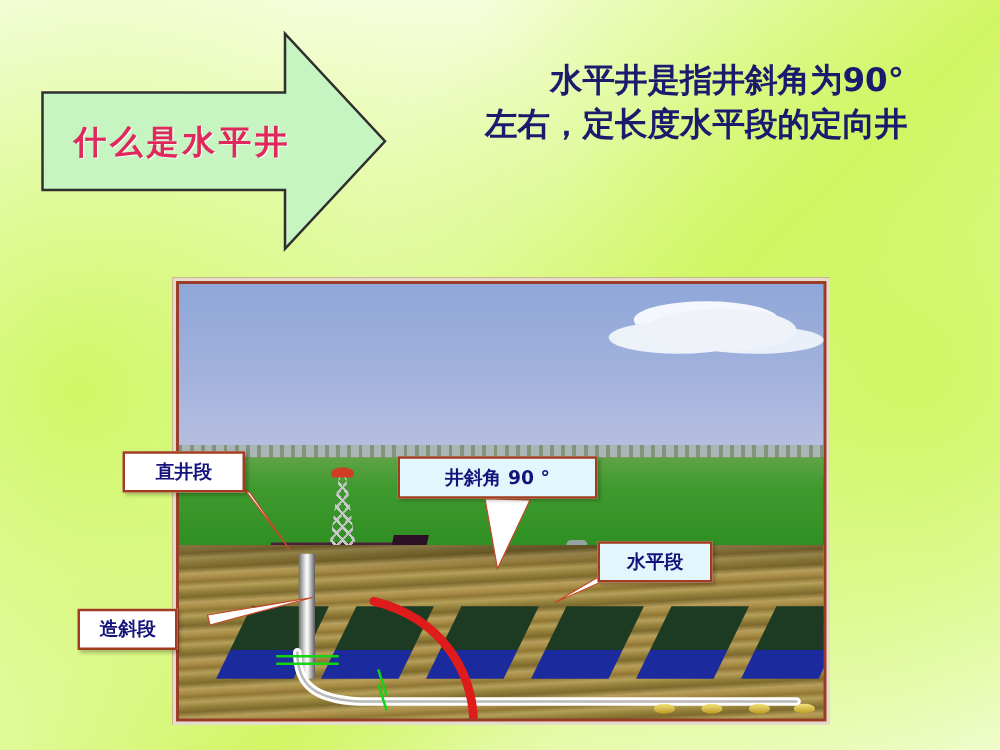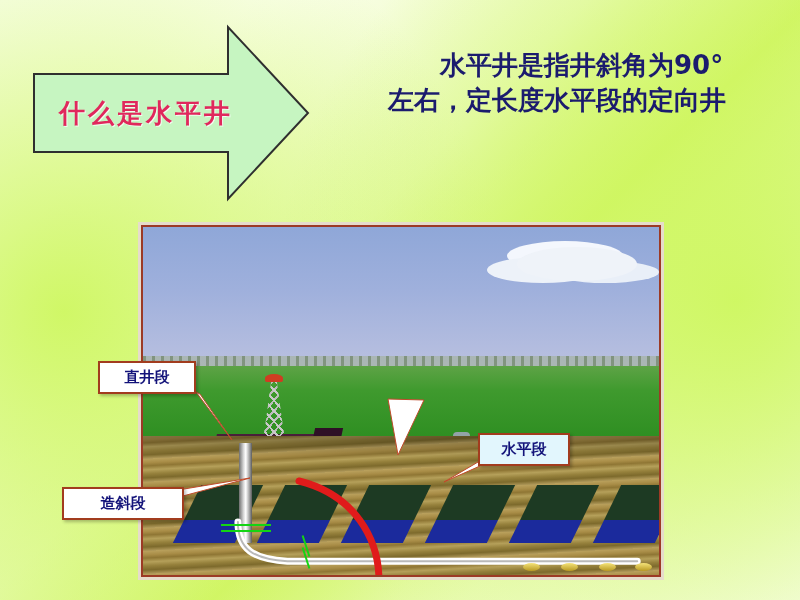--- a/index.html
+++ b/index.html
@@ -147,21 +147,21 @@
     box-shadow:2px 2px 3px rgba(0,0,0,.25);
     font-family:"DejaVu Sans","Liberation Sans",sans-serif;
     font-size:15px;font-weight:bold;color:#13137a;
     display:flex;align-items:center;justify-content:center;
     white-space:nowrap;
     box-sizing:border-box;
   }
   #callout-vertical{left:98px;top:361px;width:98px;height:33px;background:#ffffff;}
   #callout-angle{left:318px;top:365px;width:160px;height:34px;}
   #callout-horizontal{left:478px;top:433px;width:92px;height:33px;}
-  #callout-buildup{left:62px;top:487px;width:122px;height:33px;background:#ffffff;}
+  #callout-buildup{left:62px;top:487px;width:80px;height:33px;background:#ffffff;}
   .leader{position:absolute;pointer-events:none;}
 </style>
 </head>
 <body>
 
 <div id="slide">
 
   <div id="arrow-banner">
     <svg viewBox="0 0 278 178">
       <polygon points="2,50 196,50 196,3 276,89 196,175 196,128 2,128" fill="#c6f5c1" stroke="#2f2f2f" stroke-width="2"></polygon>
@@ -251,20 +251,23 @@
     <polygon points="196,392 232,440 200,394" fill="#ffffff" stroke="#c04a2a" stroke-width="1"></polygon>
     <polygon points="388,399 398,455 424,400" fill="#ffffff" stroke="#c04a2a" stroke-width="1"></polygon>
     <polygon points="478,462 444,482 480,466" fill="#ffffff" stroke="#c04a2a" stroke-width="1"></polygon>
     <polygon points="166,492 250,478 168,500" fill="#ffffff" stroke="#c04a2a" stroke-width="1"></polygon>
   </svg>
 
   <div class="callout" id="callout-vertical">
     <span>直井段</span>
   </div>
 
+  <div class="callout" id="callout-angle">
+    <span>井斜角  90 °</span>
+  </div>
 
   <div class="callout" id="callout-horizontal">
     <span>水平段</span>
   </div>
 
   <div class="callout" id="callout-buildup">
     <span>造斜段</span>
   </div>
 
 </div>

